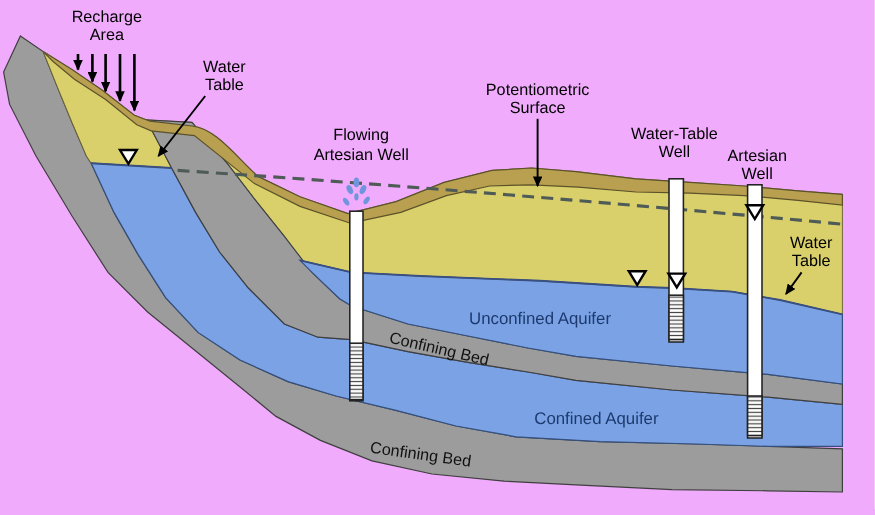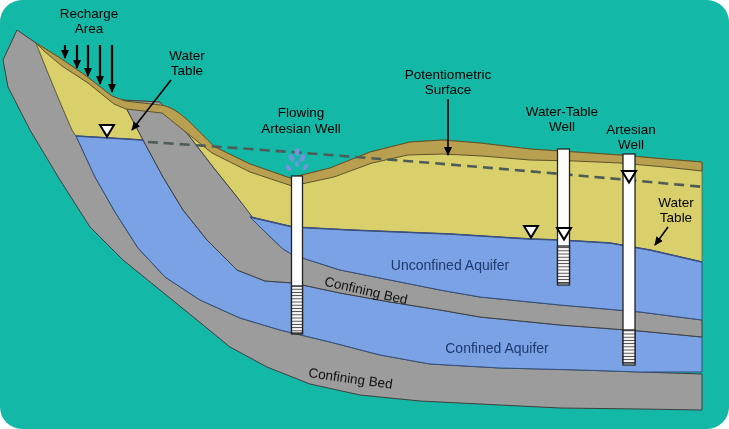--- a/index.html
+++ b/index.html
@@ -1,22 +1,21 @@
 <!DOCTYPE html>
 <html><head>
 <meta charset="utf-8">
 <style>
   html,body{margin:0;padding:0;background:#ffffff;}
   .stage{
     position:relative;
     width:729px;height:429px;
-    background:#14b8a6;
+    background:#f0abfc;
     font-family:"Liberation Sans", sans-serif;
     overflow:hidden;
-    border-radius:22px;
   }
   svg{position:absolute;left:0;top:0;}
   text{
     font-family:"Liberation Sans", sans-serif;
     font-size:13.5px;
     fill:#000000;
   }
   text.layer-blue{fill:#1d3a6e;font-size:14px;}
   text.layer-gray{fill:#111111;font-size:13.5px;}
   .mid{text-anchor:middle;}

